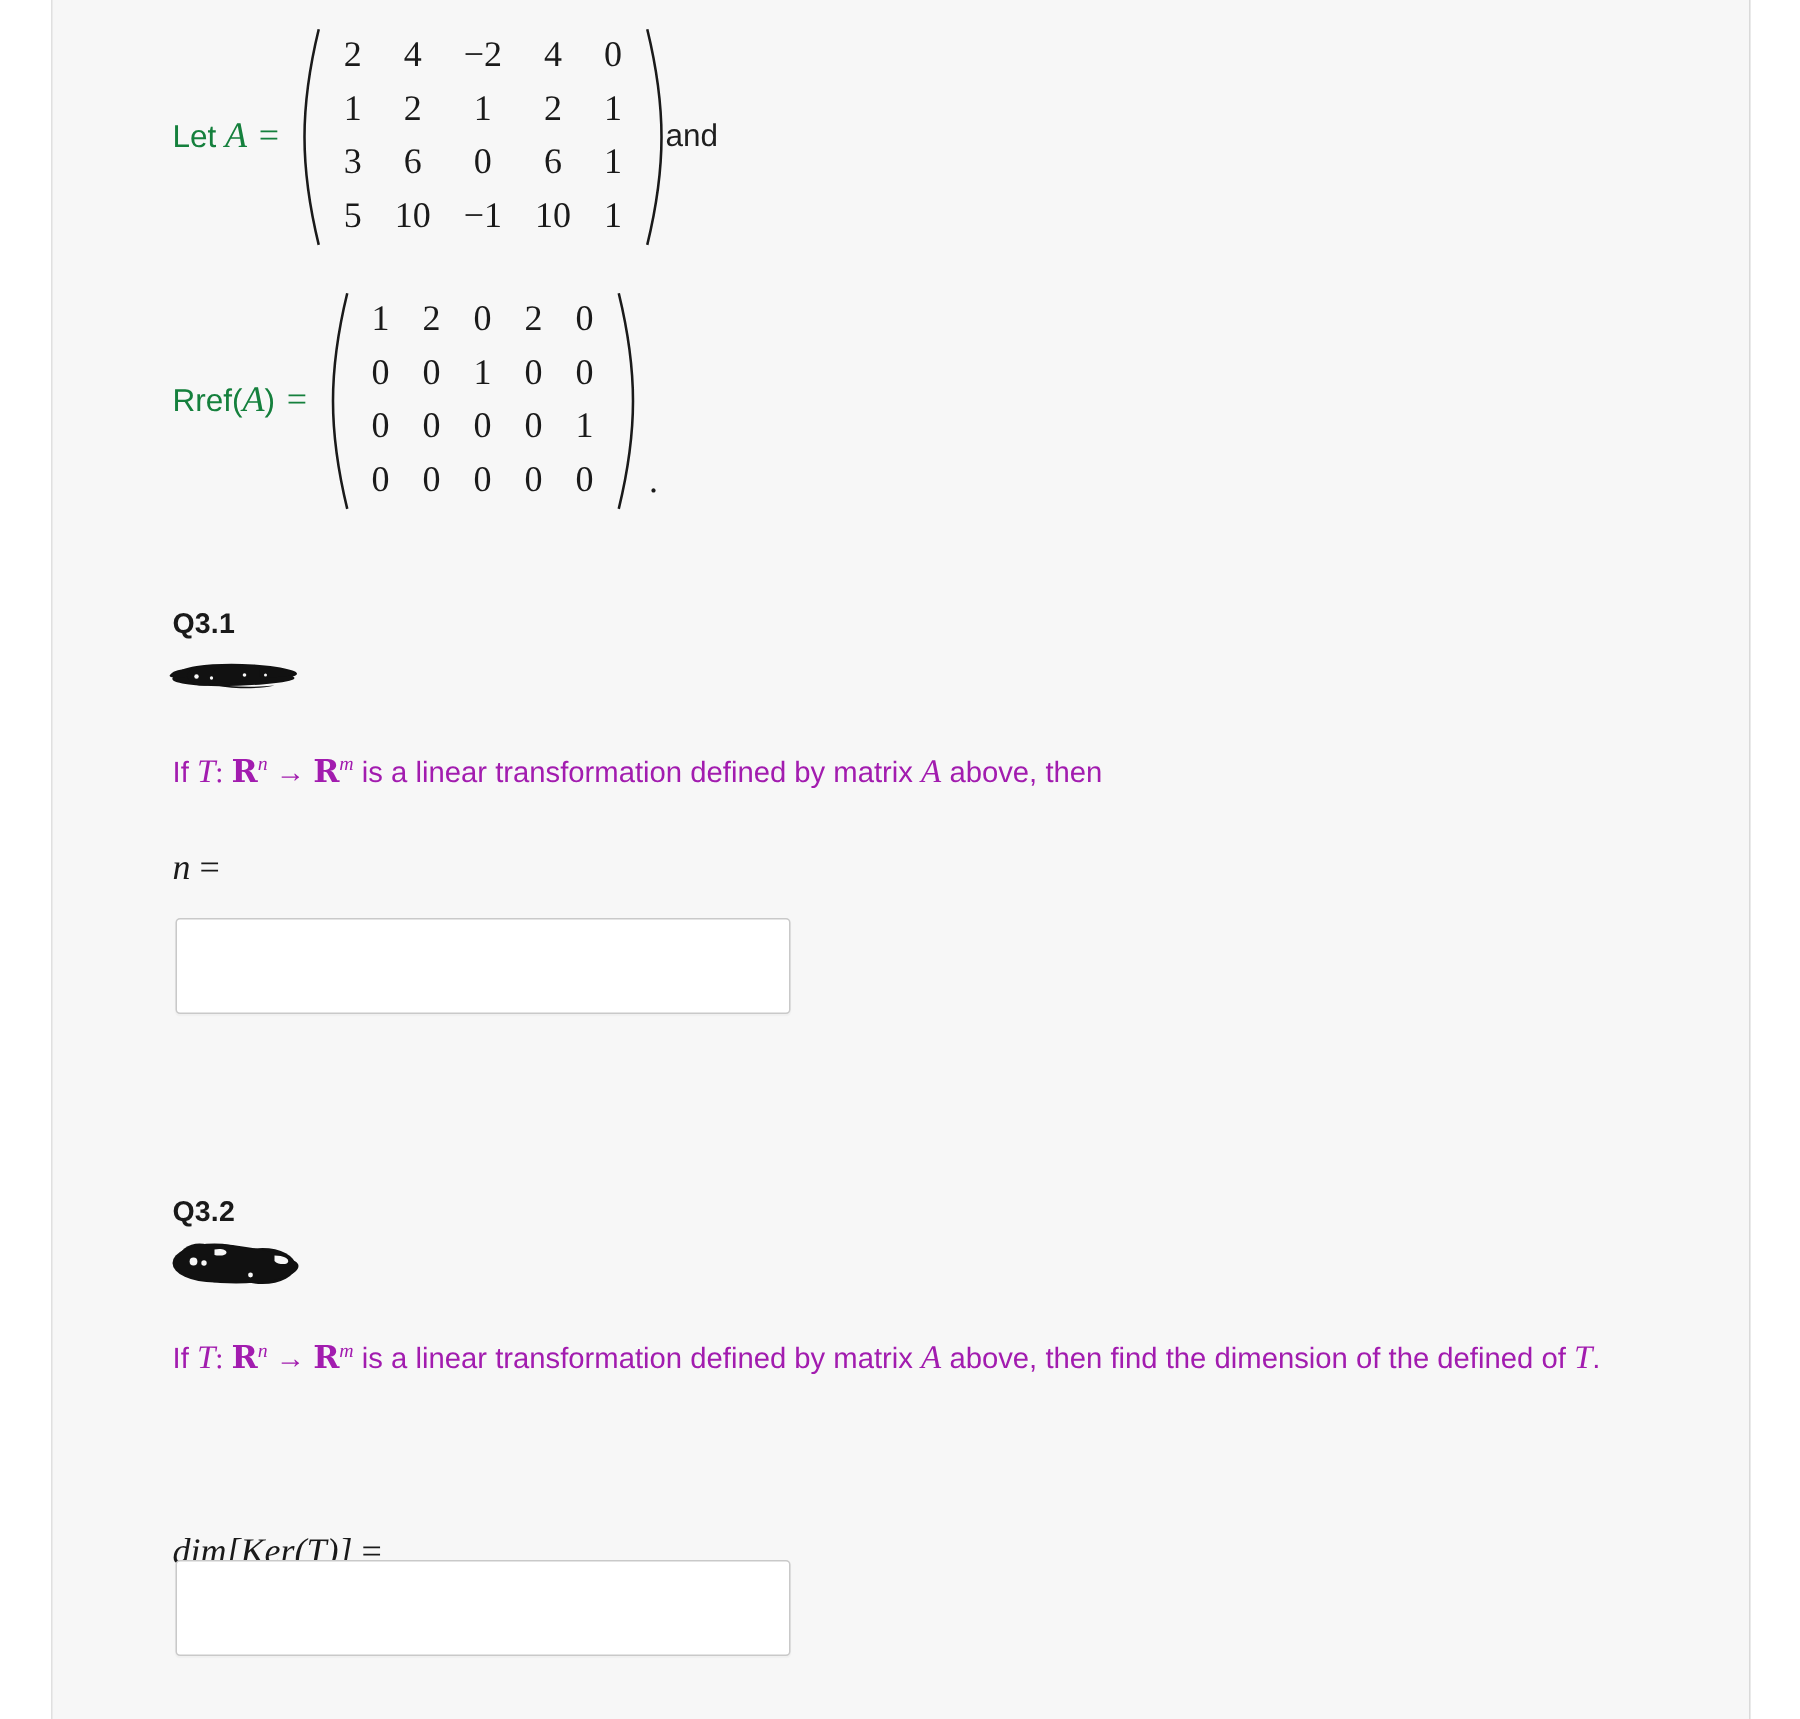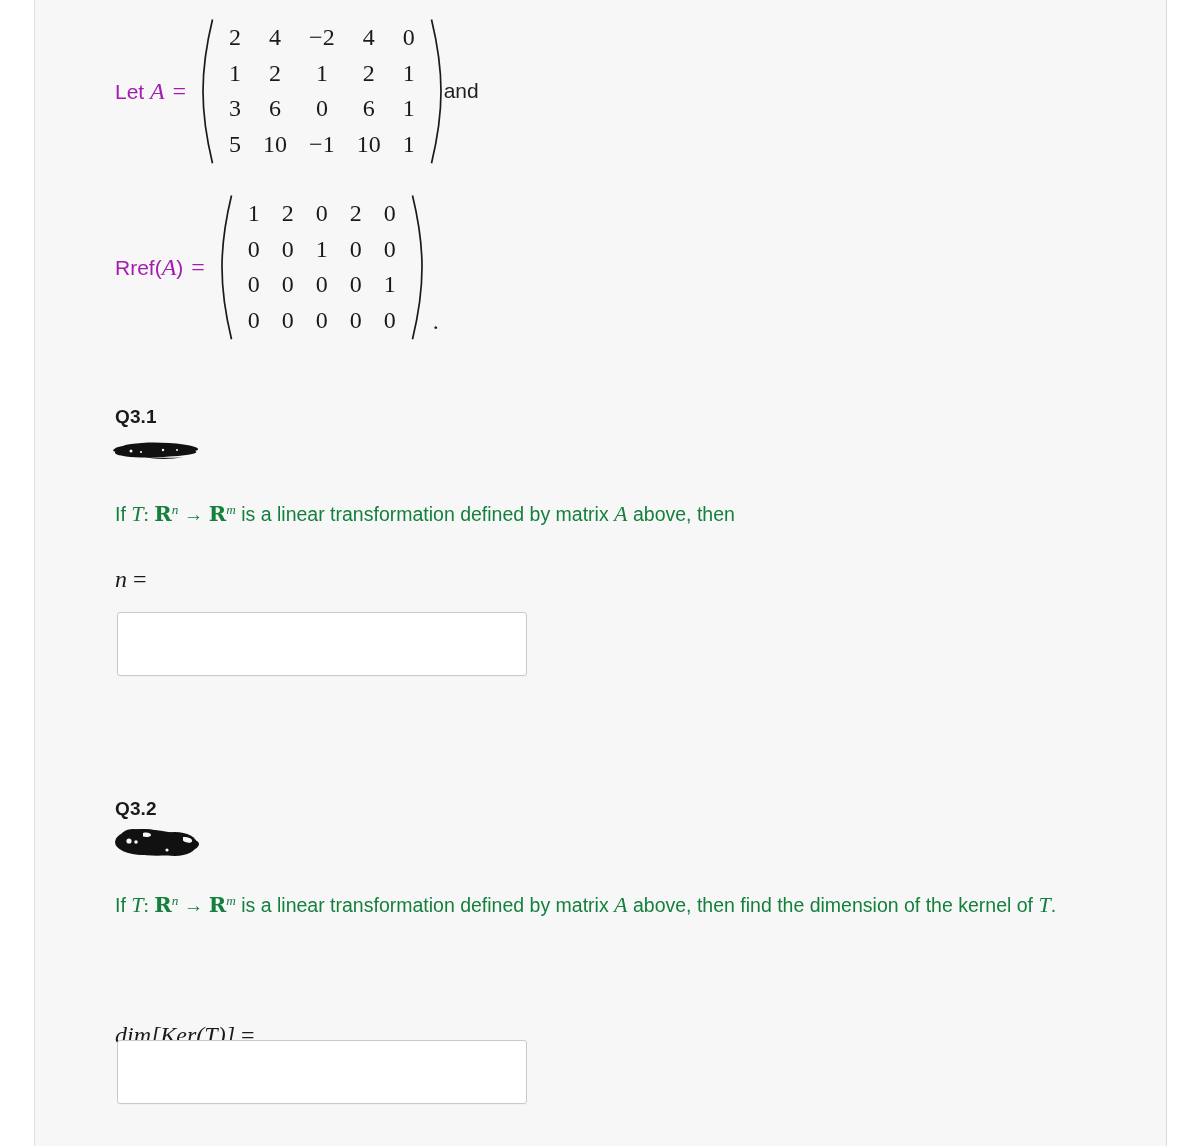--- a/index.html
+++ b/index.html
@@ -56,21 +56,21 @@
   
   .eq-row {
     position: absolute;
     display: flex;
     align-items: center;
     color: #1a1a1a;
   }
   .eq-label {
     font-family: "Liberation Sans", sans-serif;
     font-size: 21px;
-    color: #a21caf;
+    color: #15803d;
     white-space: nowrap;
     margin-right: 10px;
   }
   .eq-label .mathit { font-size: 24px; }
   .eq-eq {
     font-family: "Liberation Serif", "DejaVu Serif", serif;
     font-size: 24px;
     margin: 0 4px 0 2px;
   }
   .eq-tail {
@@ -129,21 +129,21 @@
     position: absolute;
   }
   .redaction svg { display: block; }
 
   
   .q-text {
     position: absolute;
     font-family: "Liberation Sans", sans-serif;
     font-size: 19.5px;
     line-height: 1.95;
-    color: #15803d;
+    color: #a21caf;
   }
   .q-text .mathit { font-size: 22px; }
   .q-text .bb { font-size: 21px; }
 
   
   .answer-prompt {
     position: absolute;
     font-family: "Liberation Serif", "DejaVu Serif", serif;
     font-style: italic;
     font-size: 24px;
@@ -320,21 +320,21 @@
 
   <div class="q-text" style="left:80px; top:884px; width:970px;">
     <span>If</span>
     <span class="mathit">T</span><span class="mathrm">:</span>
     <span class="bb" style="font-weight:bold;">R</span><sup class="idx">n</sup>
     <span class="mathrm">→</span>
     <span class="bb" style="font-weight:bold;">R</span><sup class="idx">m</sup>
     <span>is a linear transformation defined by matrix</span>
     <span class="mathit">A</span>
     <span>above, then find the</span>
-    <span>dimension of the kernel of</span>
+    <span>dimension of the defined of</span>
     <span class="mathit">T</span><span>.</span>
   </div>
 
   <div class="answer-prompt" style="left:80px; top:1022px;">
     <span>dim</span><span>[</span><span>Ker</span><span>(</span><span>T</span><span>)</span><span>]</span>
     <span class="nonit">=</span>
   </div>
 
   <input class="answer-input" type="text" style="left: 82px; top: 1040px; width: 410px; height: 64px;" placeholder="">
 

